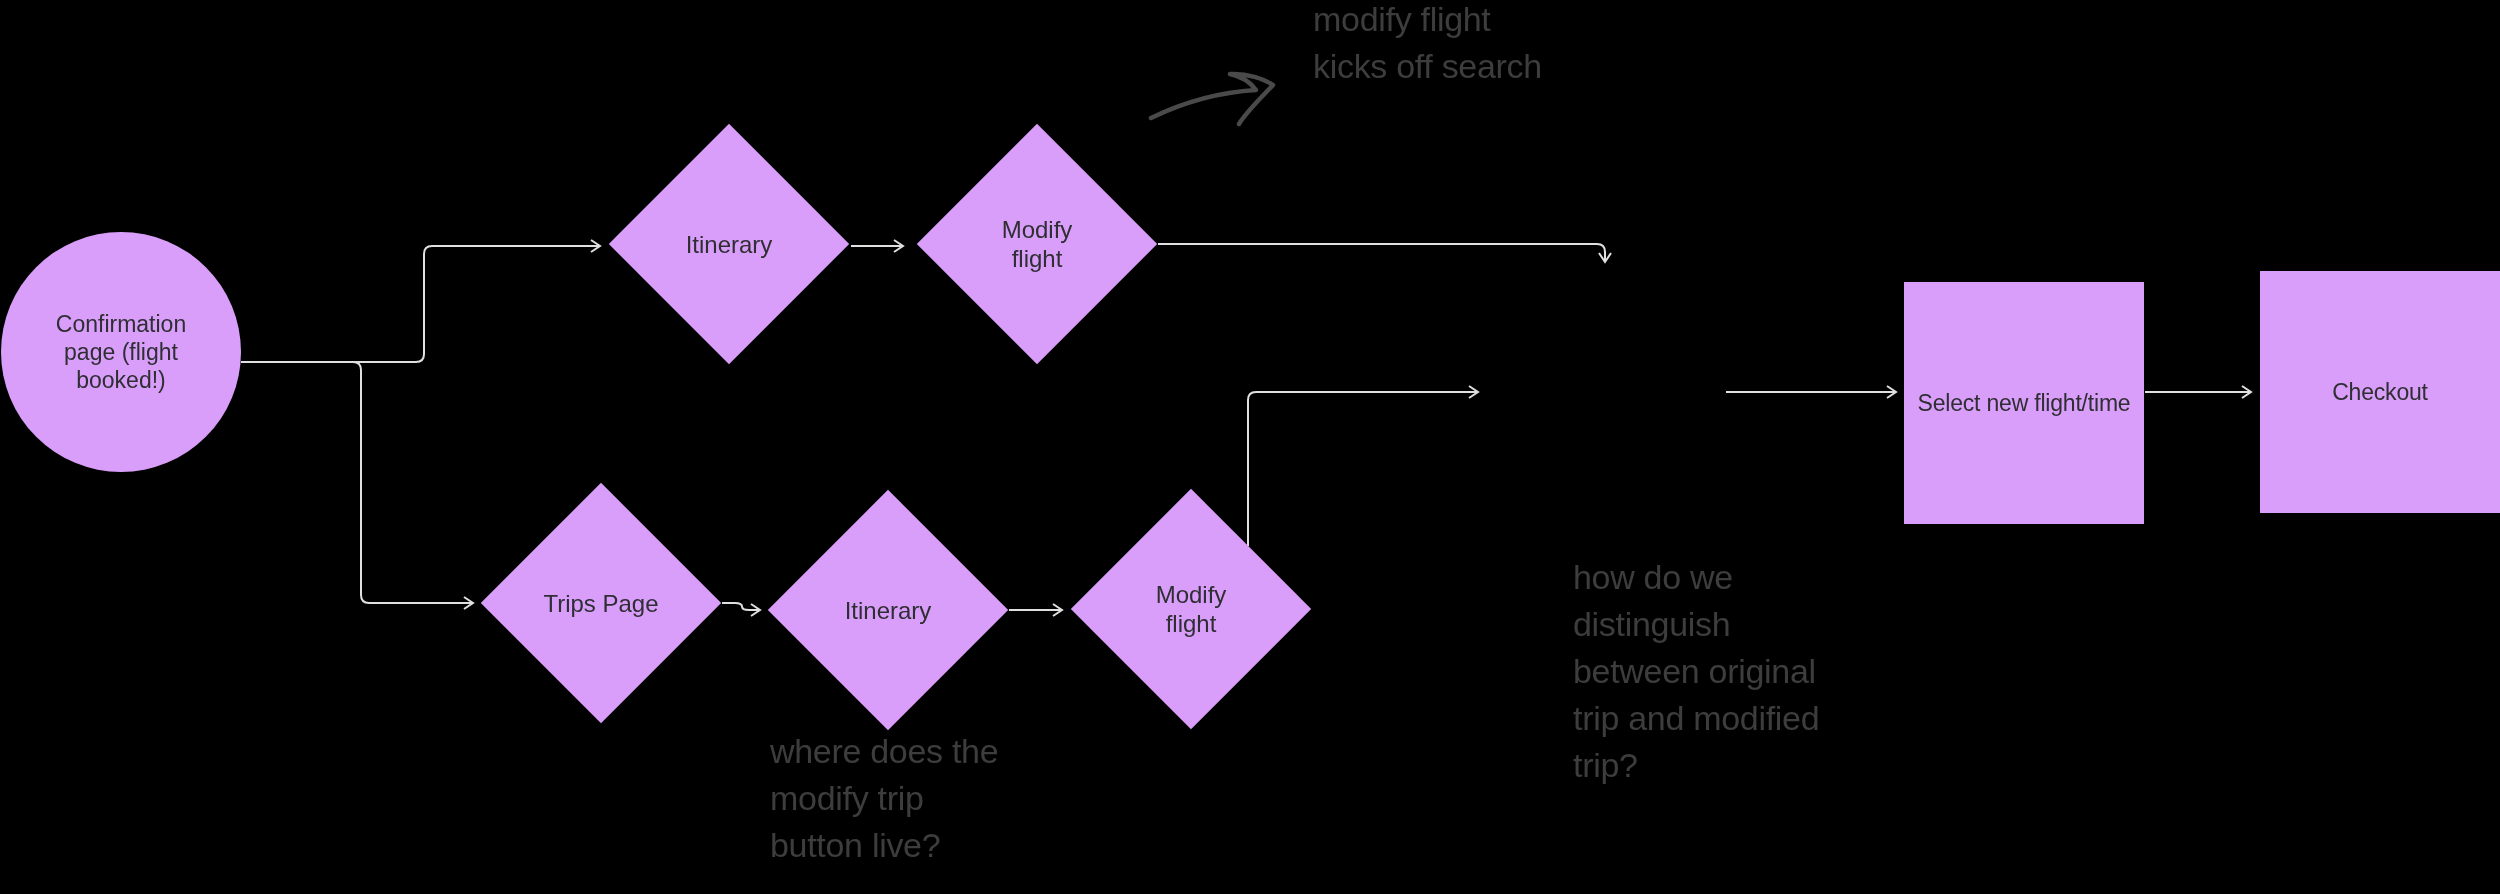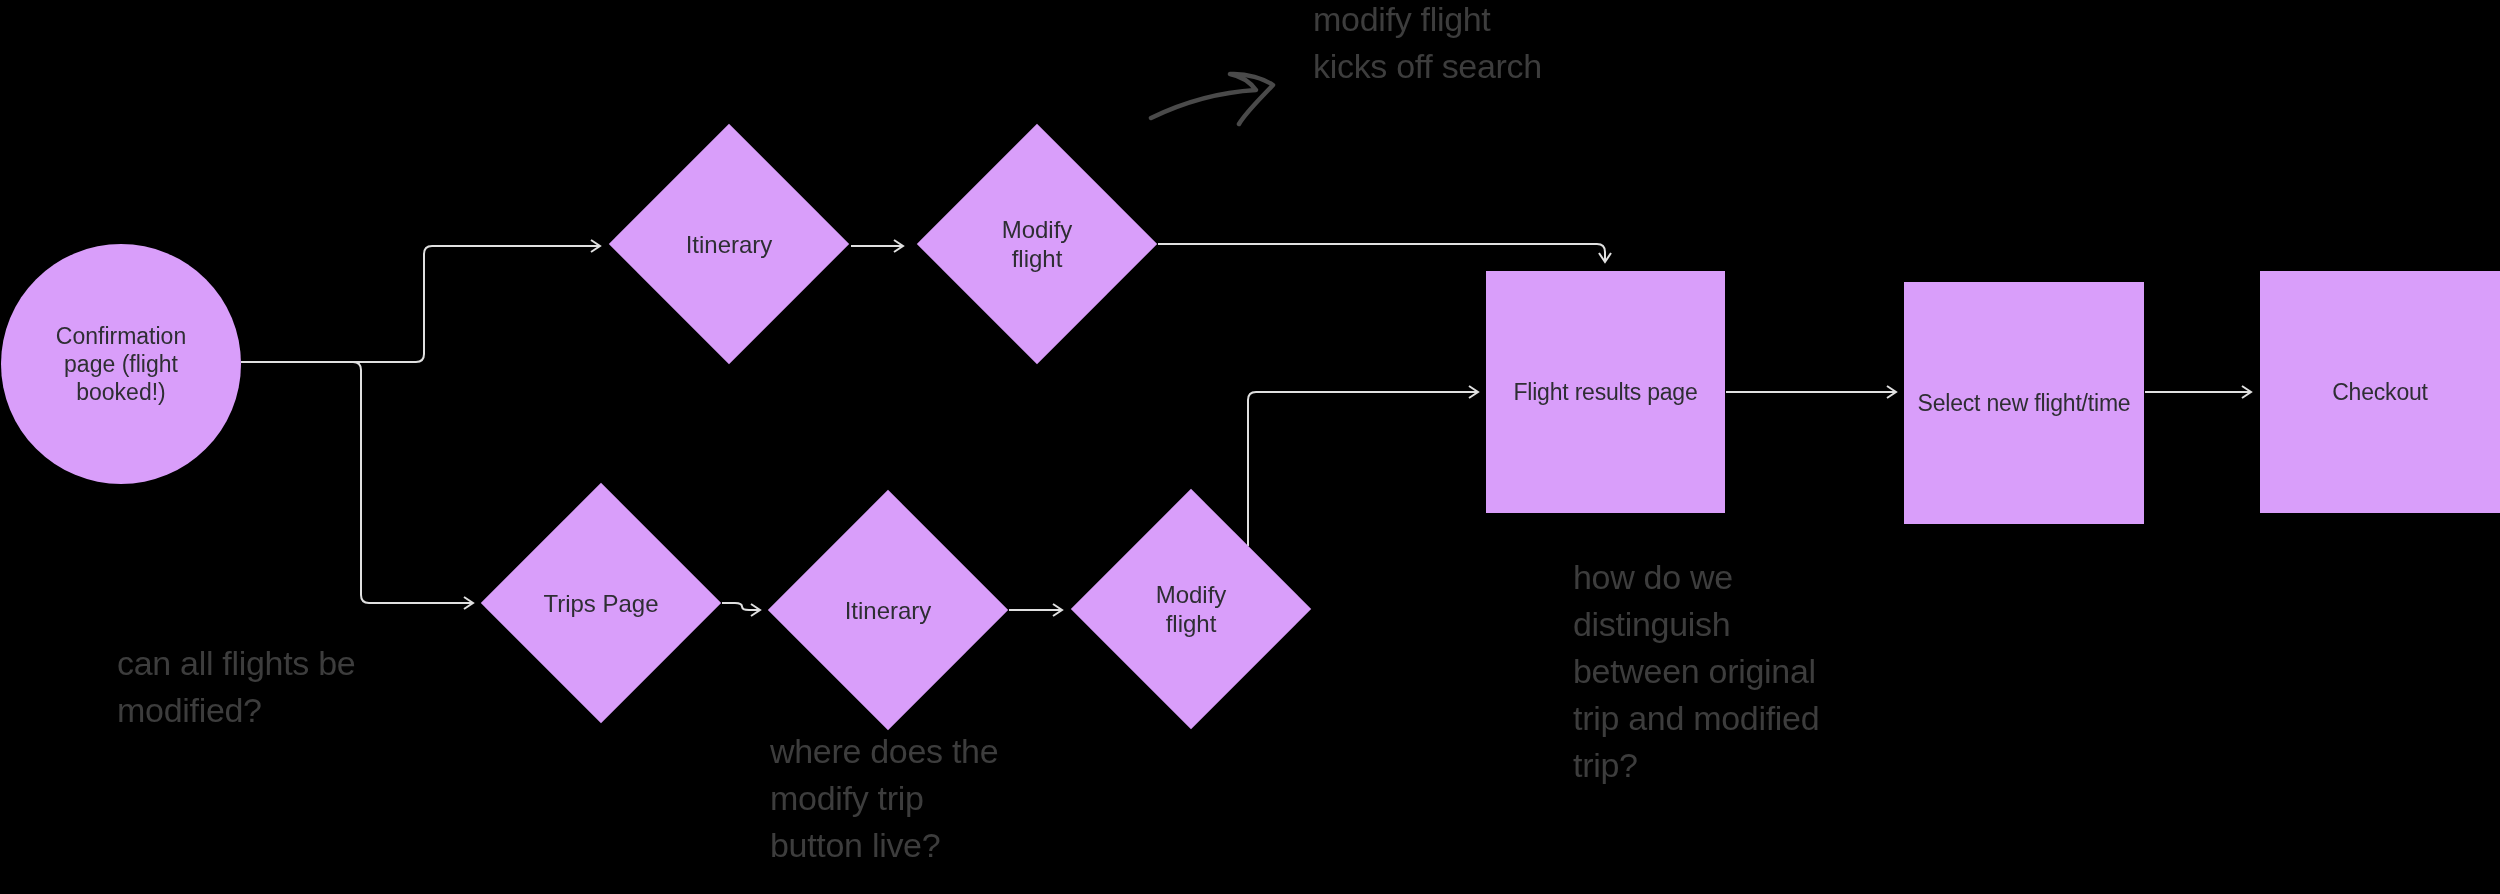--- a/index.html
+++ b/index.html
@@ -76,21 +76,21 @@
       <path d="M 722 603 L 735 603 Q 742 603 742 606.5 Q 742 610 749 610 L 760 610" marker-end="url(#arrow)"></path>
       <path d="M 1009 610 L 1062 610" marker-end="url(#arrow)"></path>
       <path d="M 1158 244 L 1597 244 Q 1605 244 1605 252 L 1605 262" marker-end="url(#arrow)"></path>
       <path d="M 1248 546 L 1248 400 Q 1248 392 1256 392 L 1478 392" marker-end="url(#arrow)"></path>
       <path d="M 1726 392 L 1896 392" marker-end="url(#arrow)"></path>
       <path d="M 2145 392 L 2251 392" marker-end="url(#arrow)"></path>
     </g>
     <path d="M 1151 118 C 1186 101 1222 92 1256 90 C 1250 82 1240 76 1230 74 C 1247 73 1264 79 1273 85 C 1262 97 1247 111 1239 124" fill="none" stroke="#4A4A4A" stroke-width="4.5" stroke-linecap="round" stroke-linejoin="round"></path>
   </svg>
 
-  <div class="node node-circle" style="left:1px; top:244px;">
+  <div class="node node-circle" style="left:1px; top:232px;">
     <span class="shape-label circle-lbl">Confirmation
 page (flight
 booked!)</span>
   </div>
 
   <div class="diamond-box" style="left:644px; top:159px;"></div>
   <div class="diamond-label-wrap" style="left:609px; top:124px;">
     <span class="shape-label">Itinerary</span>
   </div>
 
@@ -109,37 +109,32 @@
   <div class="diamond-label-wrap" style="left:768px; top:490px;">
     <span class="shape-label">Itinerary</span>
   </div>
 
   <div class="diamond-box" style="left:1106px; top:524px;"></div>
   <div class="diamond-label-wrap" style="left:1071px; top:489px;">
     <span class="shape-label">Modify
 flight</span>
   </div>
 
-  <div class="node node-rect" style="left:1486px; top:271px; width:239px; height:242px;">
-    <span class="shape-label rect-lbl">Flight results page</span>
-  </div>
 
   <div class="node node-rect" style="left:1904px; top:282px; width:240px; height:242px;">
     <span class="shape-label rect-lbl">Select new flight/time</span>
   </div>
 
   <div class="node node-rect" style="left:2260px; top:271px; width:240px; height:242px;align-items:center;">
     <span class="shape-label rect-lbl">Checkout</span>
   </div>
 
   <div class="annotation" style="left:1313px; top:-4px;">modify flight
 kicks off search</div>
 
-  <div class="annotation" style="left:117px; top:640px;">can all flights be
-modified?</div>
 
   <div class="annotation" style="left:770px; top:728px;">where does the
 modify trip
 button live?</div>
 
   <div class="annotation" style="left:1573px; top:554px;">how do we
 distinguish
 between original
 trip and modified
 trip?</div>

